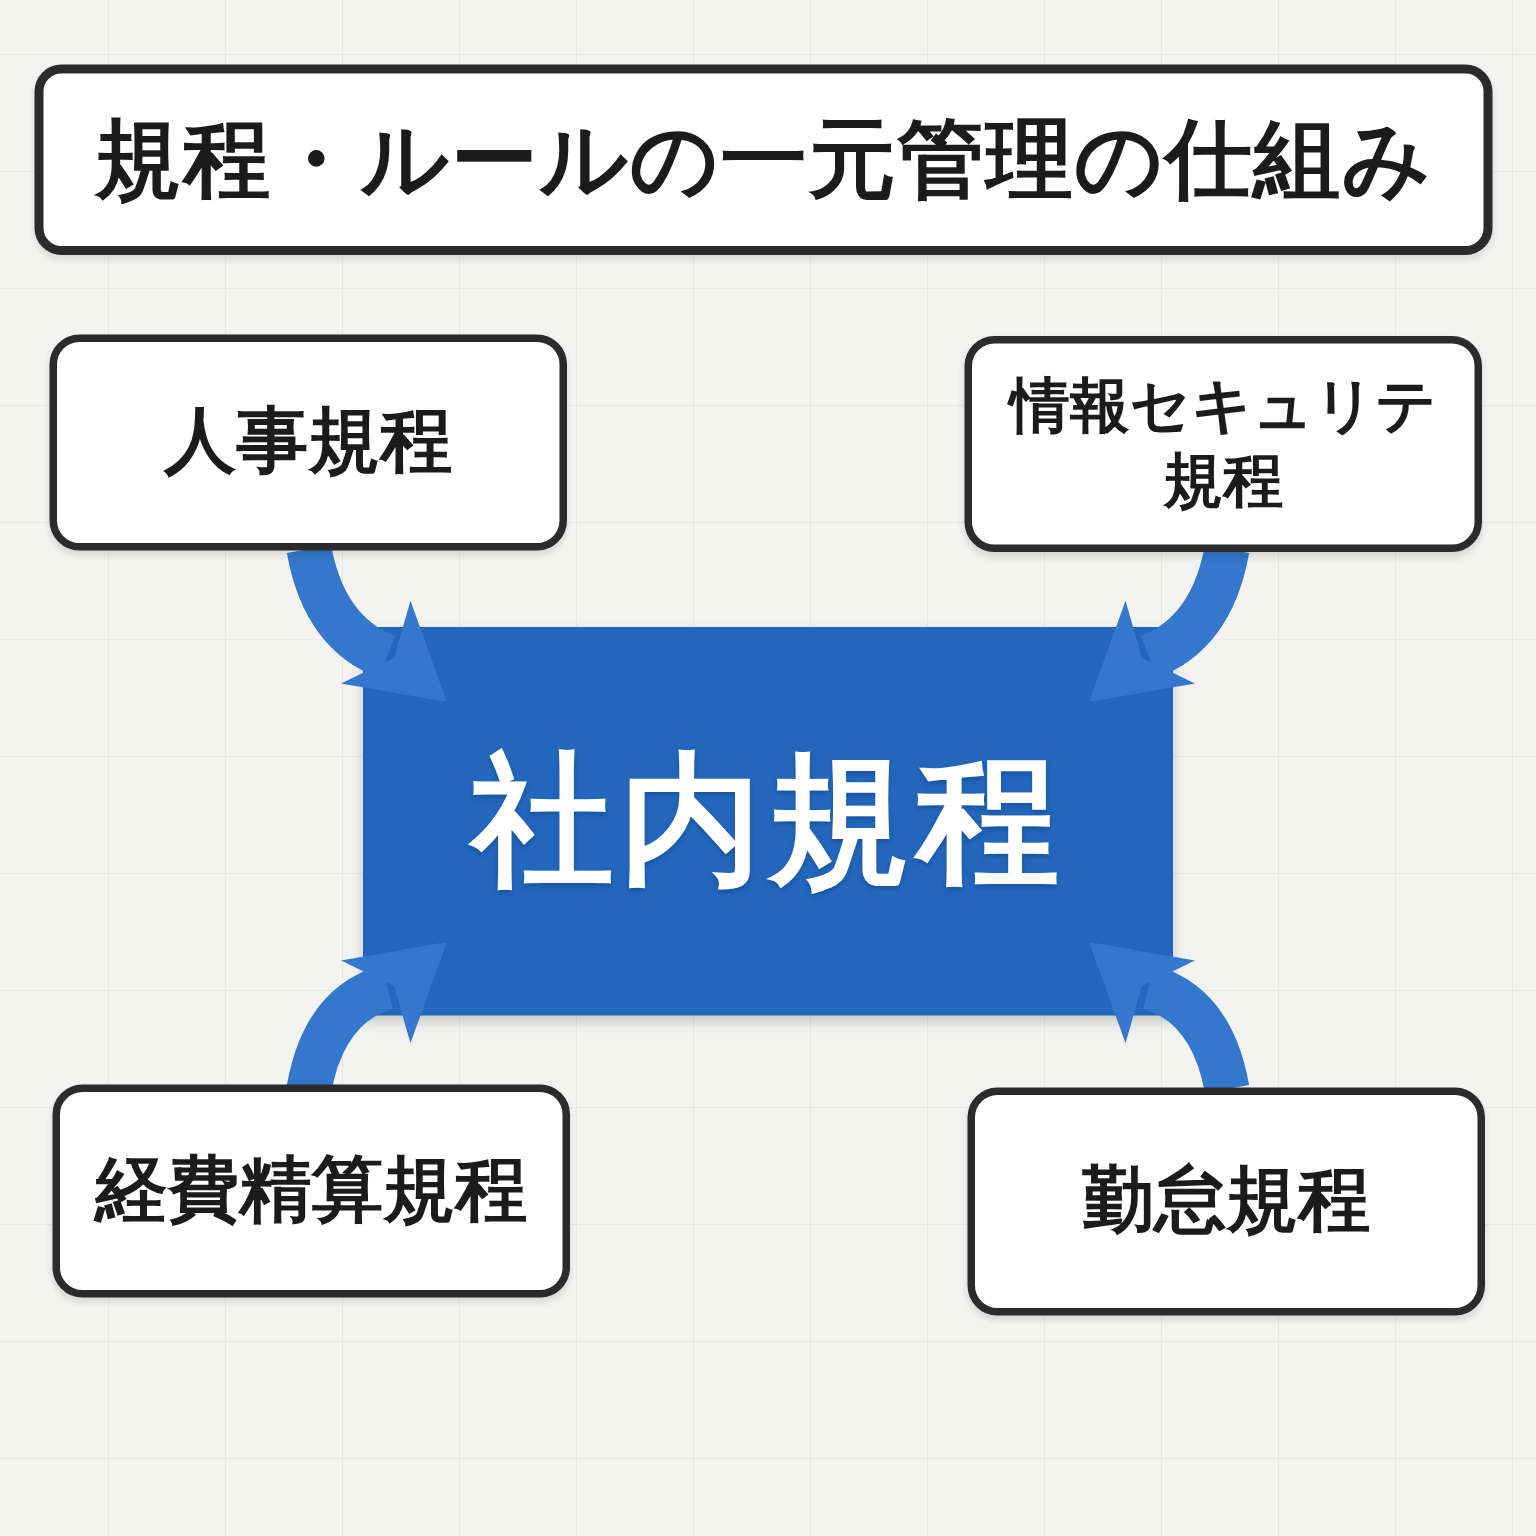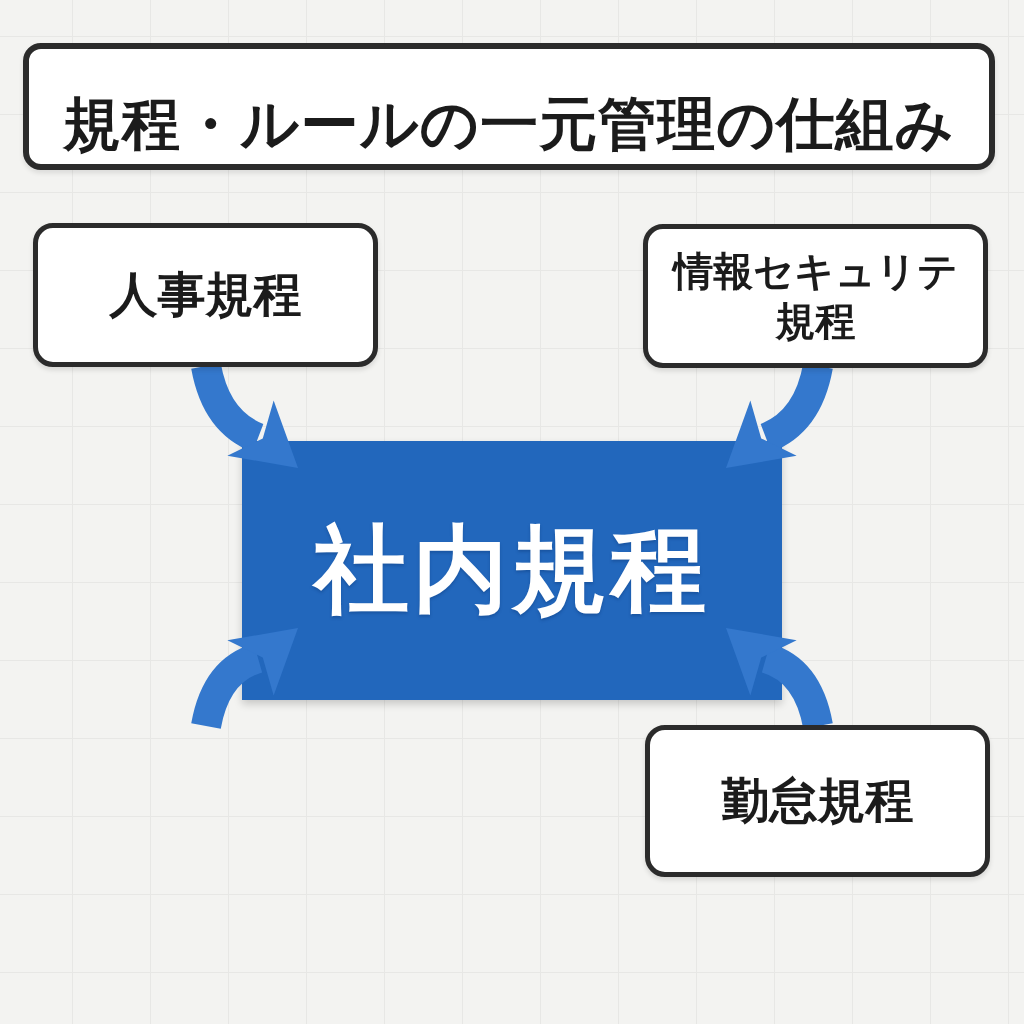--- a/index.html
+++ b/index.html
@@ -23,21 +23,21 @@
     position: absolute;
     left: 23px;
     top: 43px;
     width: 972px;
     height: 127px;
     box-sizing: border-box;
     background: var(--box-fill, #ffffff);
     border: 6px solid var(--box-border, #2b2b2b);
     border-radius: 18px;
     display: flex;
-    align-items: flex-end;
+    align-items: center;
     justify-content: center;
     box-shadow: 0 3px 5px rgba(0,0,0,0.10);
   }
   .title-box .title-text {
     font-size: 58px;
     font-weight: bold;
     color: var(--text, #1b1b1b);
     letter-spacing: 1px;
     white-space: nowrap;
   }
@@ -73,21 +73,20 @@
     left: 242px;
     top: 418px;
     width: 540px;
     height: 259px;
     background: var(--center-fill, #2267bc);
     display: flex;
     align-items: center;
     justify-content: center;
     box-shadow: 0 4px 8px rgba(0,0,0,0.18);
     z-index: 1;
-    margin-top: 23px;
   }
   .center-box .center-text {
     font-size: 95px;
     font-weight: bold;
     color: var(--center-text, #ffffff);
     letter-spacing: 4px;
     white-space: nowrap;
     text-shadow: 0 2px 3px rgba(10,50,110,0.35);
   }
   .arrow-layer {
@@ -111,20 +110,23 @@
 
   <div class="node top-left">
     <span class="line">人事規程</span>
   </div>
 
   <div class="node top-right two-line">
     <span class="line">情報セキュリテ</span>
     <span class="line">規程</span>
   </div>
 
+  <div class="node bottom-left">
+    <span class="line">経費精算規程</span>
+  </div>
 
   <div class="node bottom-right">
     <span class="line">勤怠規程</span>
   </div>
 
   <div class="center-box">
     <span class="center-text">社内規程</span>
   </div>
 
   <svg class="arrow-layer" viewBox="0 0 1024 1024" xmlns="http://www.w3.org/2000/svg">

